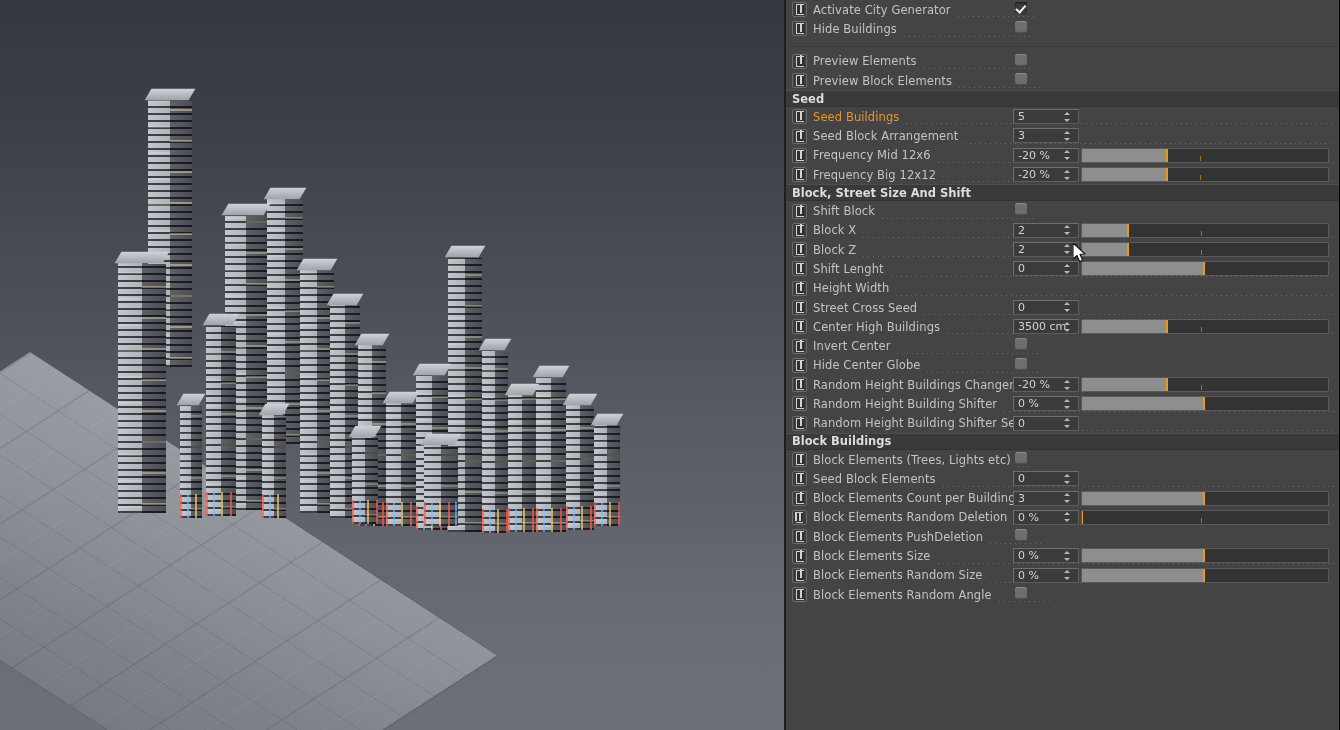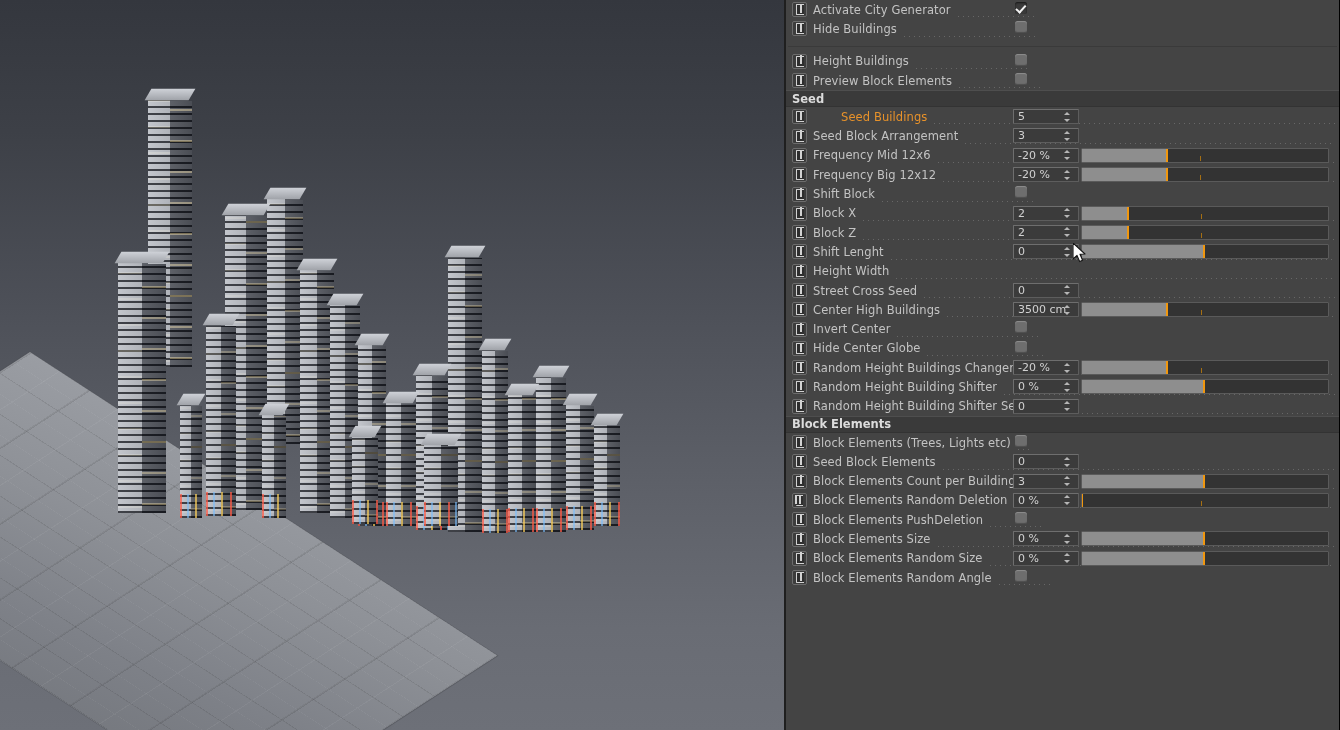--- a/index.html
+++ b/index.html
@@ -70,21 +70,21 @@
         display:flex;align-items:center;justify-content:center;}
   .pico i{display:block;width:7px;height:9px;border:1.4px solid #d2d2d2;border-right:none;
           border-radius:1px 0 0 1px;position:relative;background:#2e2e2e;}
   .pico i::after{content:"";position:absolute;left:3px;top:-1.4px;width:0;height:9px;
           border-left:2.6px solid #d2d2d2;}
   .pico.anim i{border:1.4px solid #d2d2d2;border-left:none;border-right:none;}
   .pico.anim i::before{content:"";position:absolute;left:-1px;top:-1.4px;height:9px;border-left:2.2px solid #d2d2d2;}
   .pico.anim i::after{content:"";position:absolute;left:3px;top:-1.4px;height:9px;border-left:2.2px solid #d2d2d2;}
 
   .lbl{white-space:nowrap;color:#c3c3c3;font-size:11.5px;letter-spacing:.1px;}
-  .lbl.hi{color:#e8922a;margin-left:28px;}
+  .lbl.hi{color:#e8922a;}
   .dots{flex:1 1 auto;margin:0 4px 0 5px;height:11px;overflow:hidden;
         background-image:radial-gradient(circle,#8b8b8b 0.9px,rgba(0,0,0,0) 1.1px);
         background-size:5px 11px;background-position:0 6px;background-repeat:repeat-x;
         align-self:flex-end;margin-bottom:2px;}
   .ctl{flex:0 0 auto;display:flex;align-items:center;}
 
   .chk{width:12px;height:12px;border-radius:2.5px;background:#6e6e6e;
        box-shadow:inset 0 1px 1px rgba(255,255,255,.22),inset 0 -1px 1px rgba(0,0,0,.30);
        margin-right:318px;}
   .chk.on{background:#3a3a3a;box-shadow:inset 0 1px 2px rgba(0,0,0,.6);
@@ -307,21 +307,21 @@
             <span class="chk" role="checkbox"></span>
           </span>
         </div>
         <div class="gap"></div>
         <div class="sep"></div>
         <div class="gap"></div>
         <div class="row">
           <span class="pico">
             <i></i>
           </span>
-          <span class="lbl">Height Buildings</span>
+          <span class="lbl">Preview Elements</span>
           <span class="dots" style="flex: 0 0 auto; width: 117.45px;"></span>
           <span class="ctl" style="position: absolute; left: 229px; top: 2px;">
             <span class="chk" role="checkbox"></span>
           </span>
         </div>
         <div class="row">
           <span class="pico">
             <i></i>
           </span>
           <span class="lbl">Preview Block Elements</span>
@@ -386,20 +386,21 @@
               <span>-20 %</span>
               <span class="spin"></span>
             </span>
             <span class="sld" role="slider" style="width: 248px;">
               <span class="sfill" style="width: 34.5%;"></span>
               <span class="smark" style="left: calc(34.5% - 1px);"></span>
               <span class="stick" style="left: 48%;"></span>
             </span>
           </span>
         </div>
+        <div class="grp-head">Block, Street Size And Shift</div>
         <div class="row">
           <span class="pico">
             <i></i>
           </span>
           <span class="lbl">Shift Block</span>
           <span class="dots" style="flex: 0 0 auto; width: 154.35px;"></span>
           <span class="ctl" style="position: absolute; left: 229px; top: 2px;">
             <span class="chk" role="checkbox"></span>
           </span>
         </div>
@@ -555,21 +556,21 @@
           </span>
           <span class="lbl">Random Height Building Shifter Seed</span>
           <span class="dots" style="flex: 1 1 auto;"></span>
           <span class="ctl" style="position: absolute; left: 227px; top: 2px;">
             <span class="num">
               <span>0</span>
               <span class="spin"></span>
             </span>
           </span>
         </div>
-        <div class="grp-head">Block Elements</div>
+        <div class="grp-head">Block Buildings</div>
         <div class="row">
           <span class="pico">
             <i></i>
           </span>
           <span class="lbl">Block Elements (Trees, Lights etc)</span>
           <span class="dots" style="flex: 0 0 auto; width: 12.9px;"></span>
           <span class="ctl" style="position: absolute; left: 229px; top: 2px;">
             <span class="chk" role="checkbox"></span>
           </span>
         </div>

